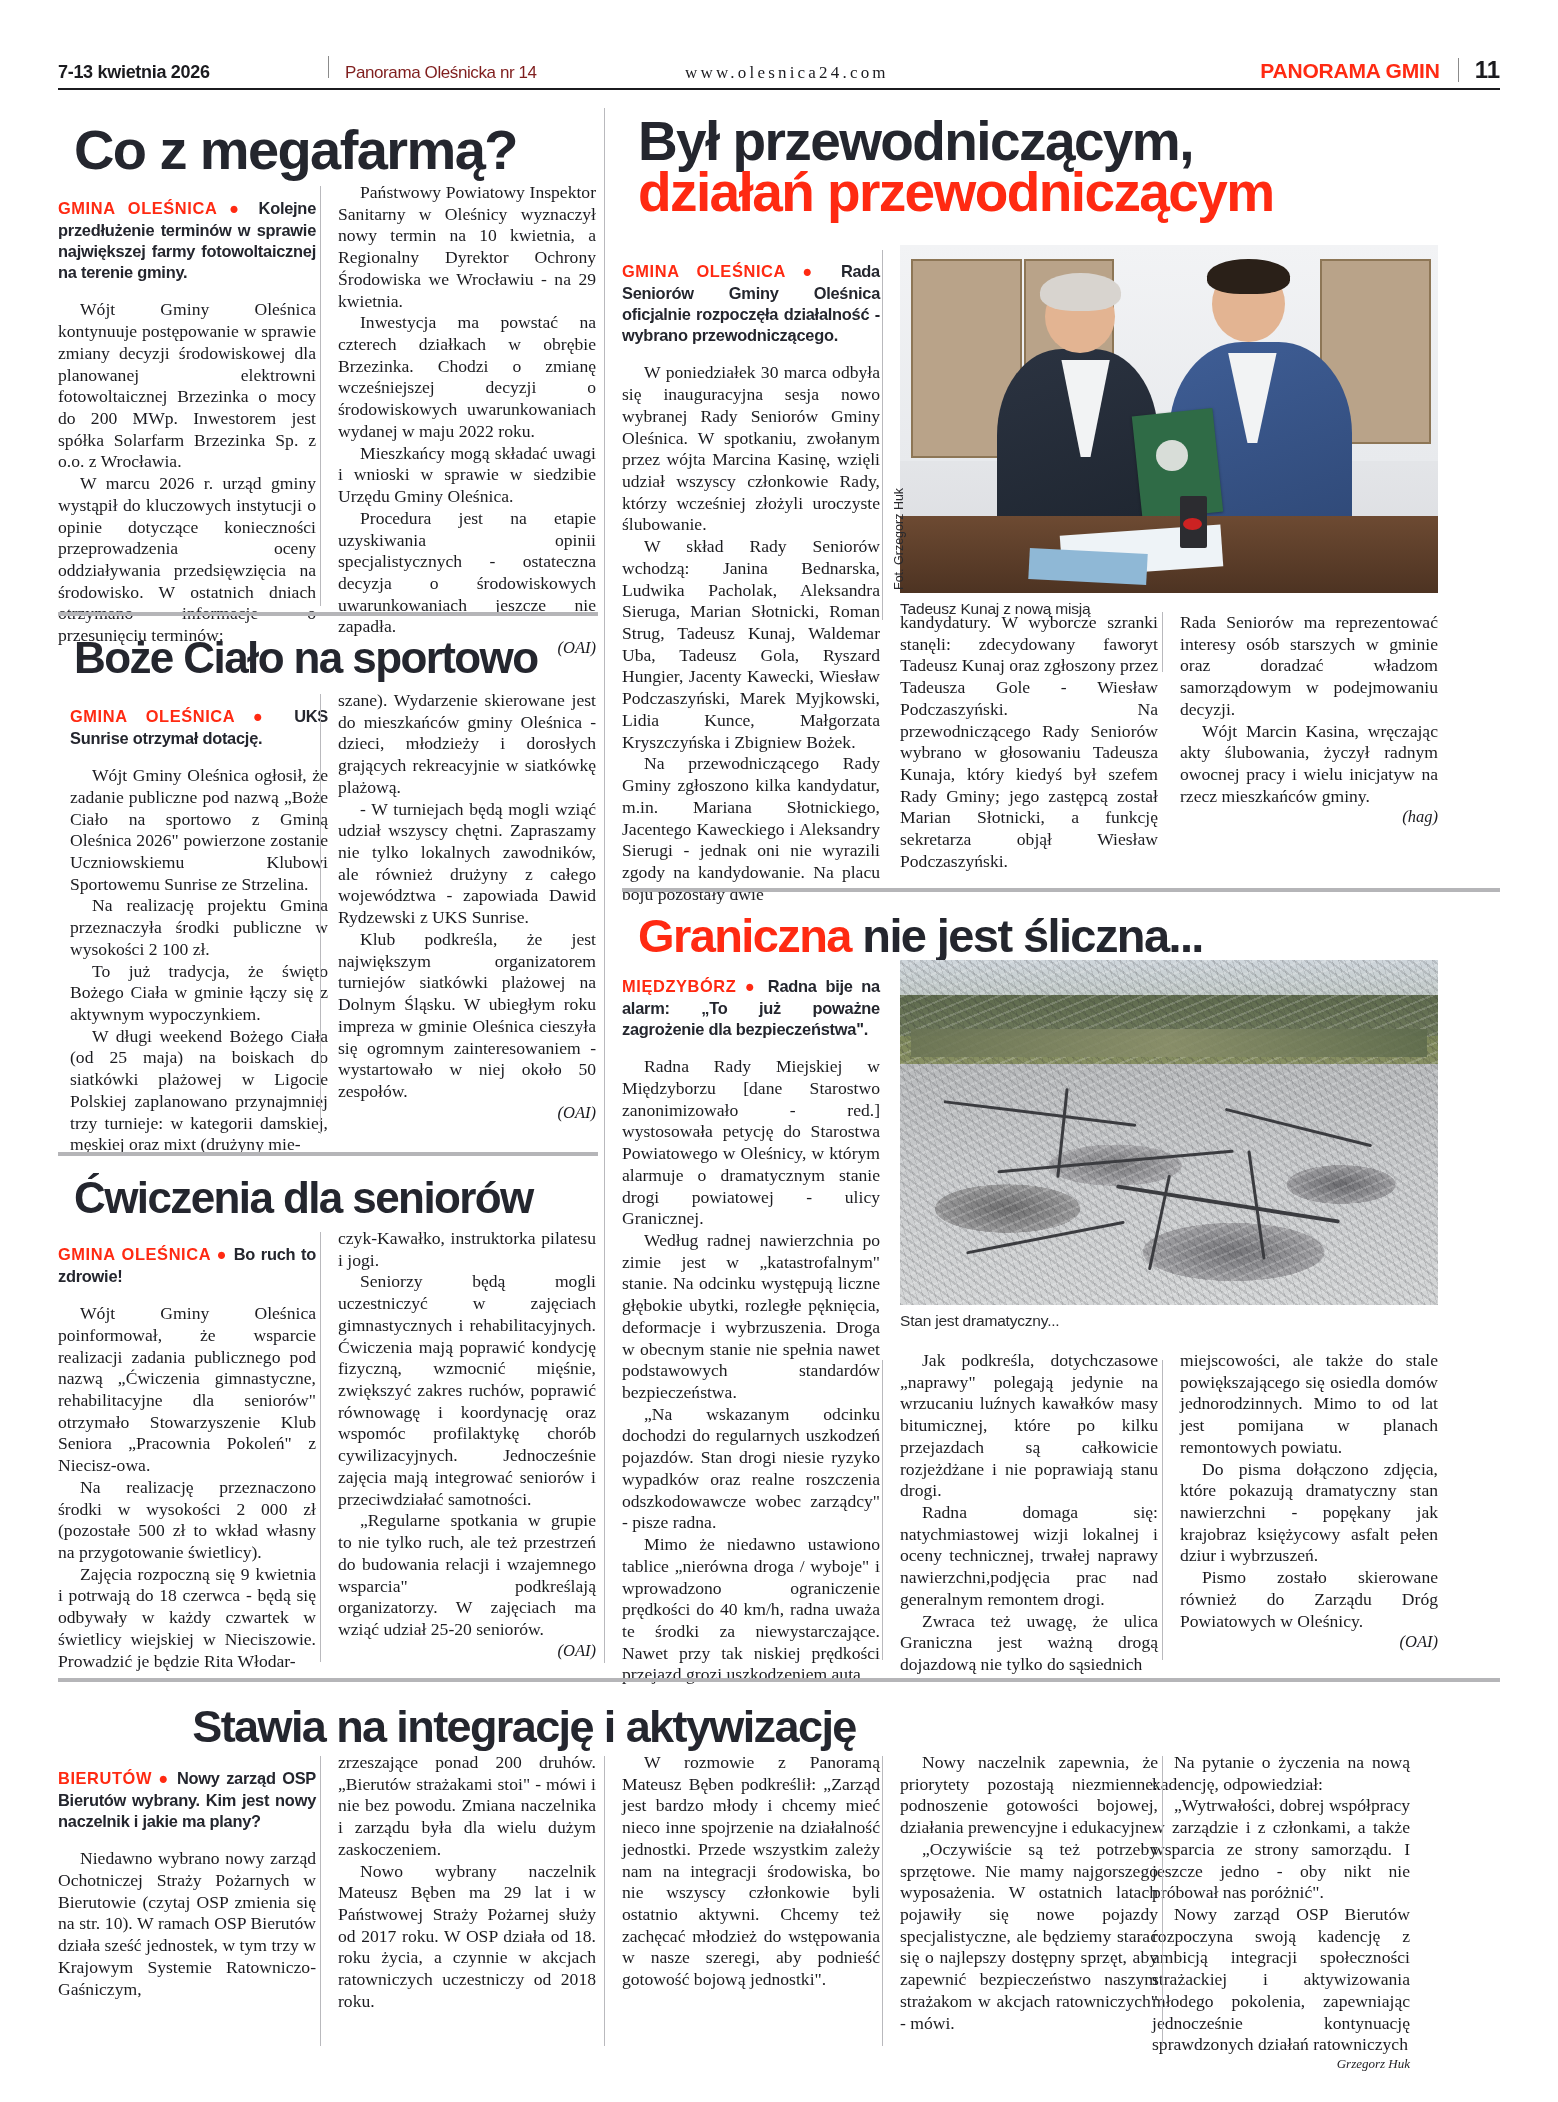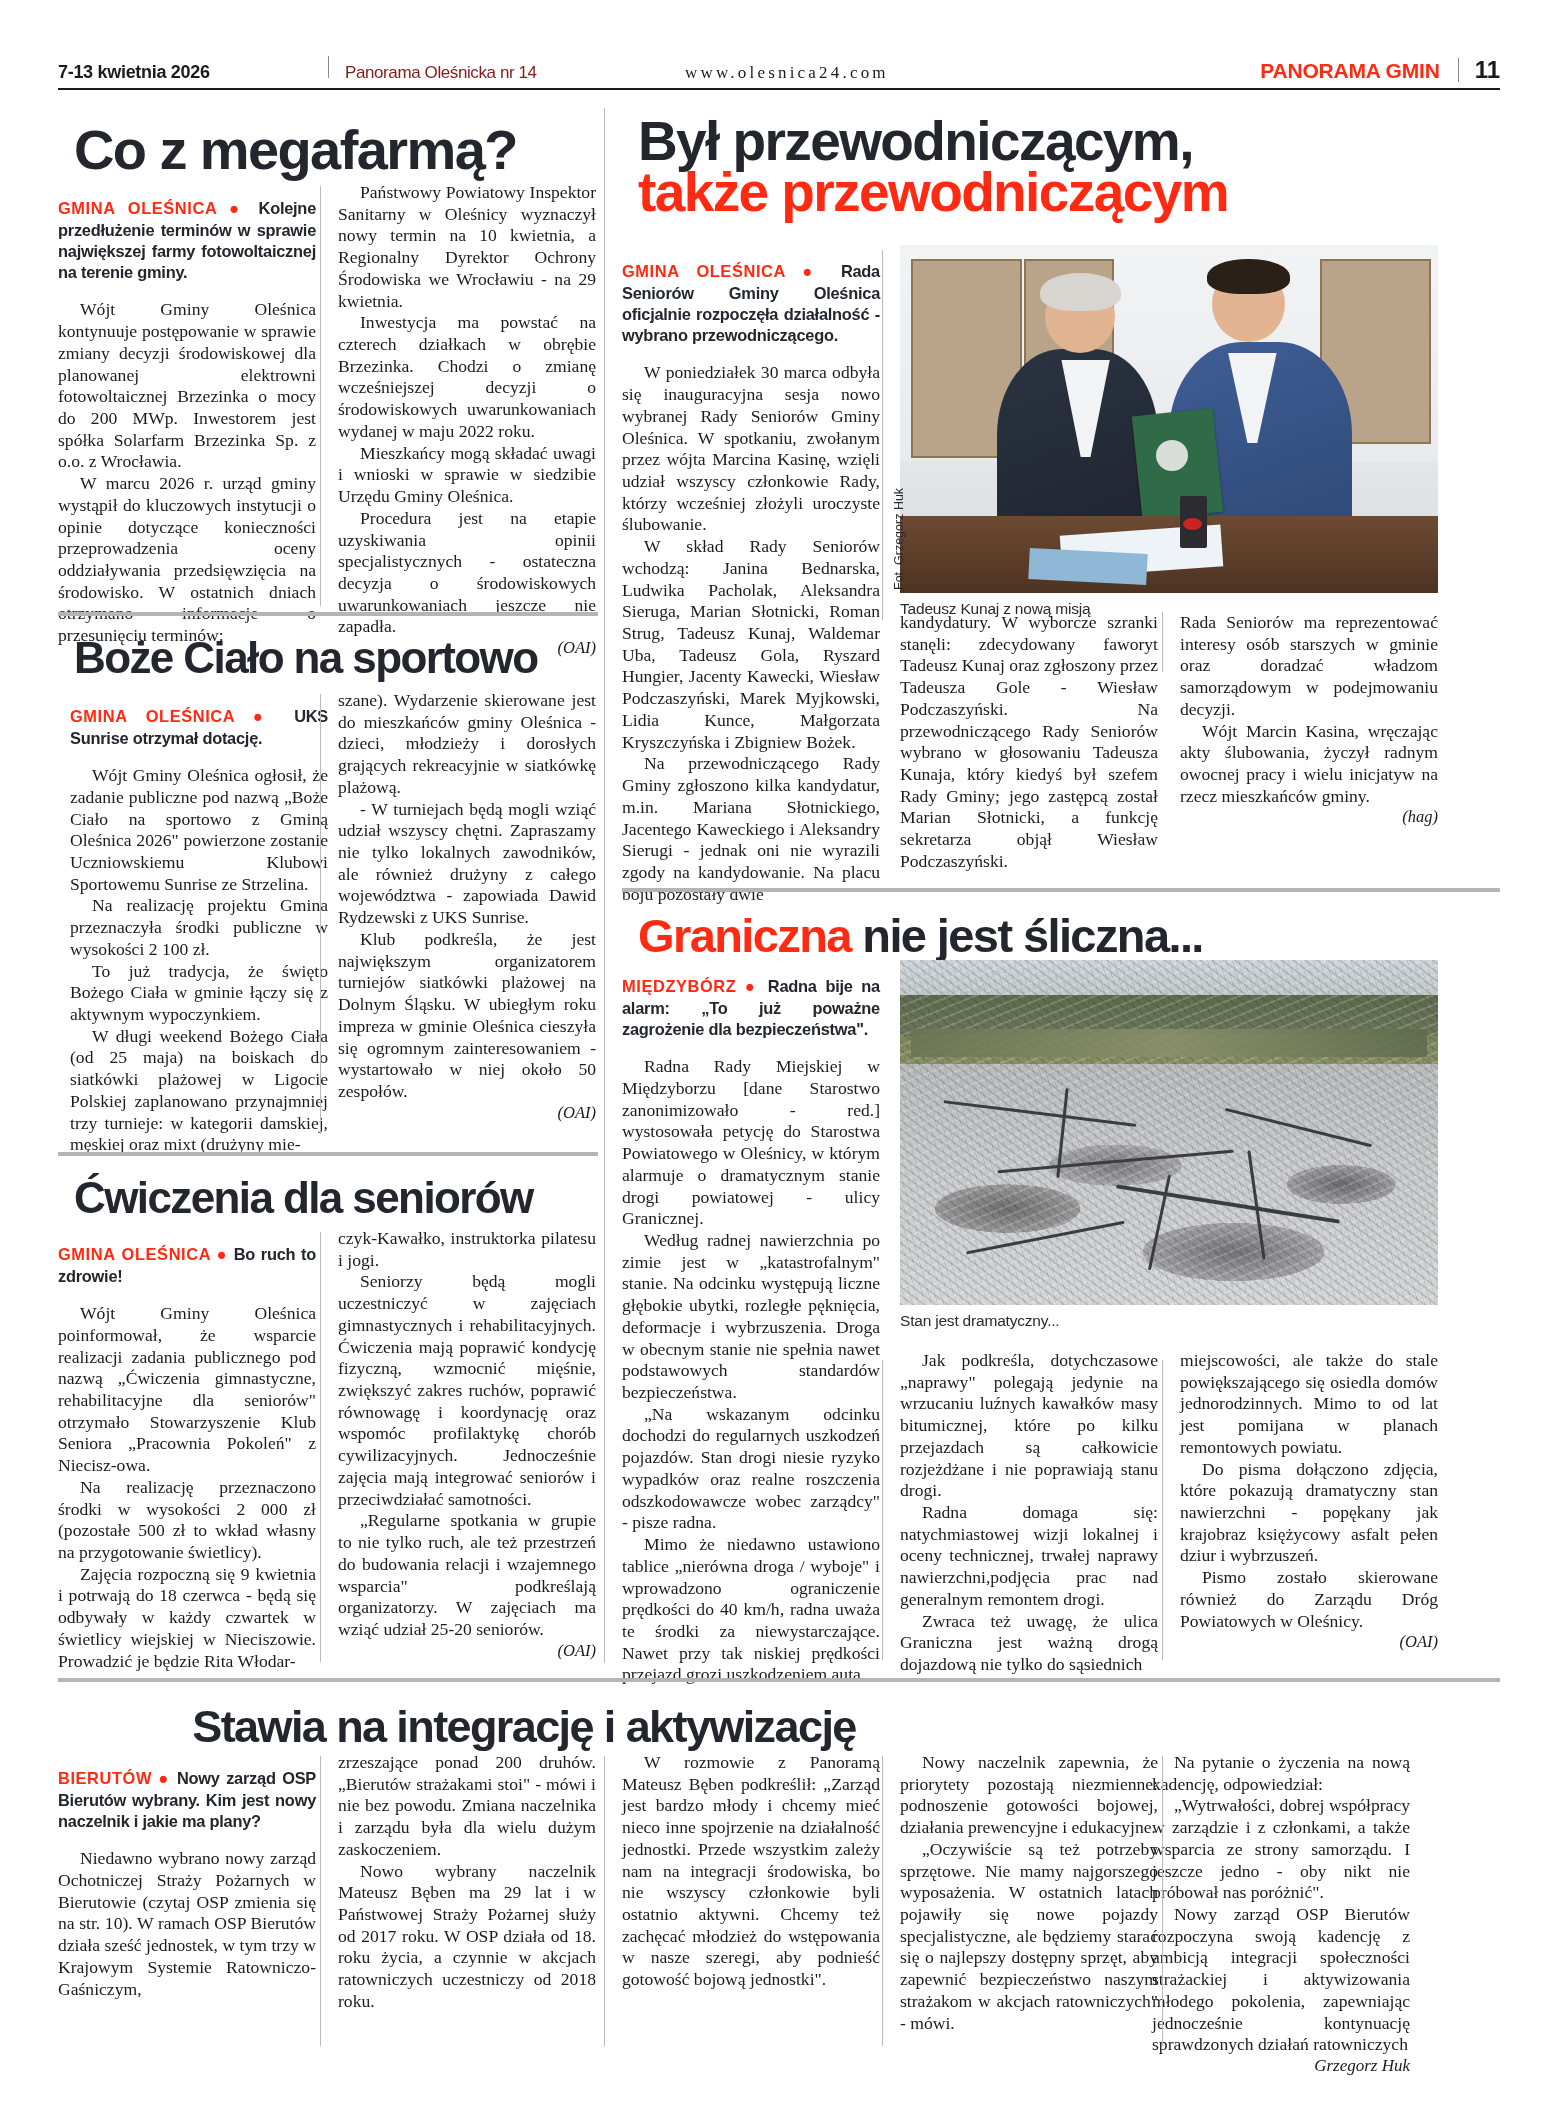--- a/index.html
+++ b/index.html
@@ -72,21 +72,21 @@
   .lead .dot{color:#ff2a12;}
   .body{
     font-size:17.6px;line-height:1.235;text-align:justify;
     hyphens:none;
     color:#1b1b1f;
     letter-spacing:0px;
   }
   .body p{margin:0;text-indent:22px;}
   .body p.noind{text-indent:0;}
   .sig{font-style:italic;text-align:right;font-size:16.5px;margin-top:2px;}
-  .sig-name{font-style:italic;text-align:right;font-size:17px;margin-top:6px;}
+  .sig-name{font-style:italic;text-align:right;font-size:13px;margin-top:6px;}
   .cap{
     font-family:"Liberation Sans", sans-serif;
     font-size:15.5px;color:#2a2a2e;letter-spacing:-0.2px;
   }
   .credit{
     font-family:"Liberation Sans", sans-serif;
     font-size:12.5px;color:#2a2a2e;
     transform:rotate(-90deg);transform-origin:left top;
     white-space:nowrap;
   }
@@ -269,21 +269,21 @@
     <div class="body">
       <p class="noind">czyk-Kawałko, instruktorka pilatesu i jogi.</p>
       <p>Seniorzy będą mogli uczestniczyć w zajęciach gimnastycznych i rehabilitacyjnych. Ćwiczenia mają poprawić kondycję fizyczną, wzmocnić mięśnie, zwiększyć zakres ruchów, poprawić równowagę i koordynację oraz wspomóc profilaktykę chorób cywilizacyjnych. Jednocześnie zajęcia mają integrować seniorów i przeciwdziałać samotności.</p>
       <p>„Regularne spotkania w grupie to nie tylko ruch, ale też przestrzeń do budowania relacji i wzajemnego wsparcia" podkreślają organizatorzy. W zajęciach ma wziąć udział 25-20 seniorów.</p>
       <p class="sig">(OAI)</p>
     </div>
   </div>
 
   <h1 class="hl" id="a4-hl">
     <span>Był przewodniczącym,</span><br>
-    <span class="red">także przewodniczącym</span>
+    <span class="red">działań przewodniczącym</span>
   </h1>
 
   <div id="a4-c1">
     <p class="lead">
       <span class="place">GMINA OLEŚNICA</span>
       <span class="dot">●</span>
       <span>Rada Seniorów Gminy Oleśnica oficjalnie rozpoczęła działalność - wybrano przewodniczącego.</span>
     </p>
     <div class="body" style="margin-top:14px;">
       <p>W poniedziałek 30 marca odbyła się inauguracyjna sesja nowo wybranej Rady Seniorów Gminy Oleśnica. W spotkaniu, zwołanym przez wójta Marcina Kasinę, wzięli udział wszyscy członkowie Rady, którzy wcześniej złożyli uroczyste ślubowanie.</p>

